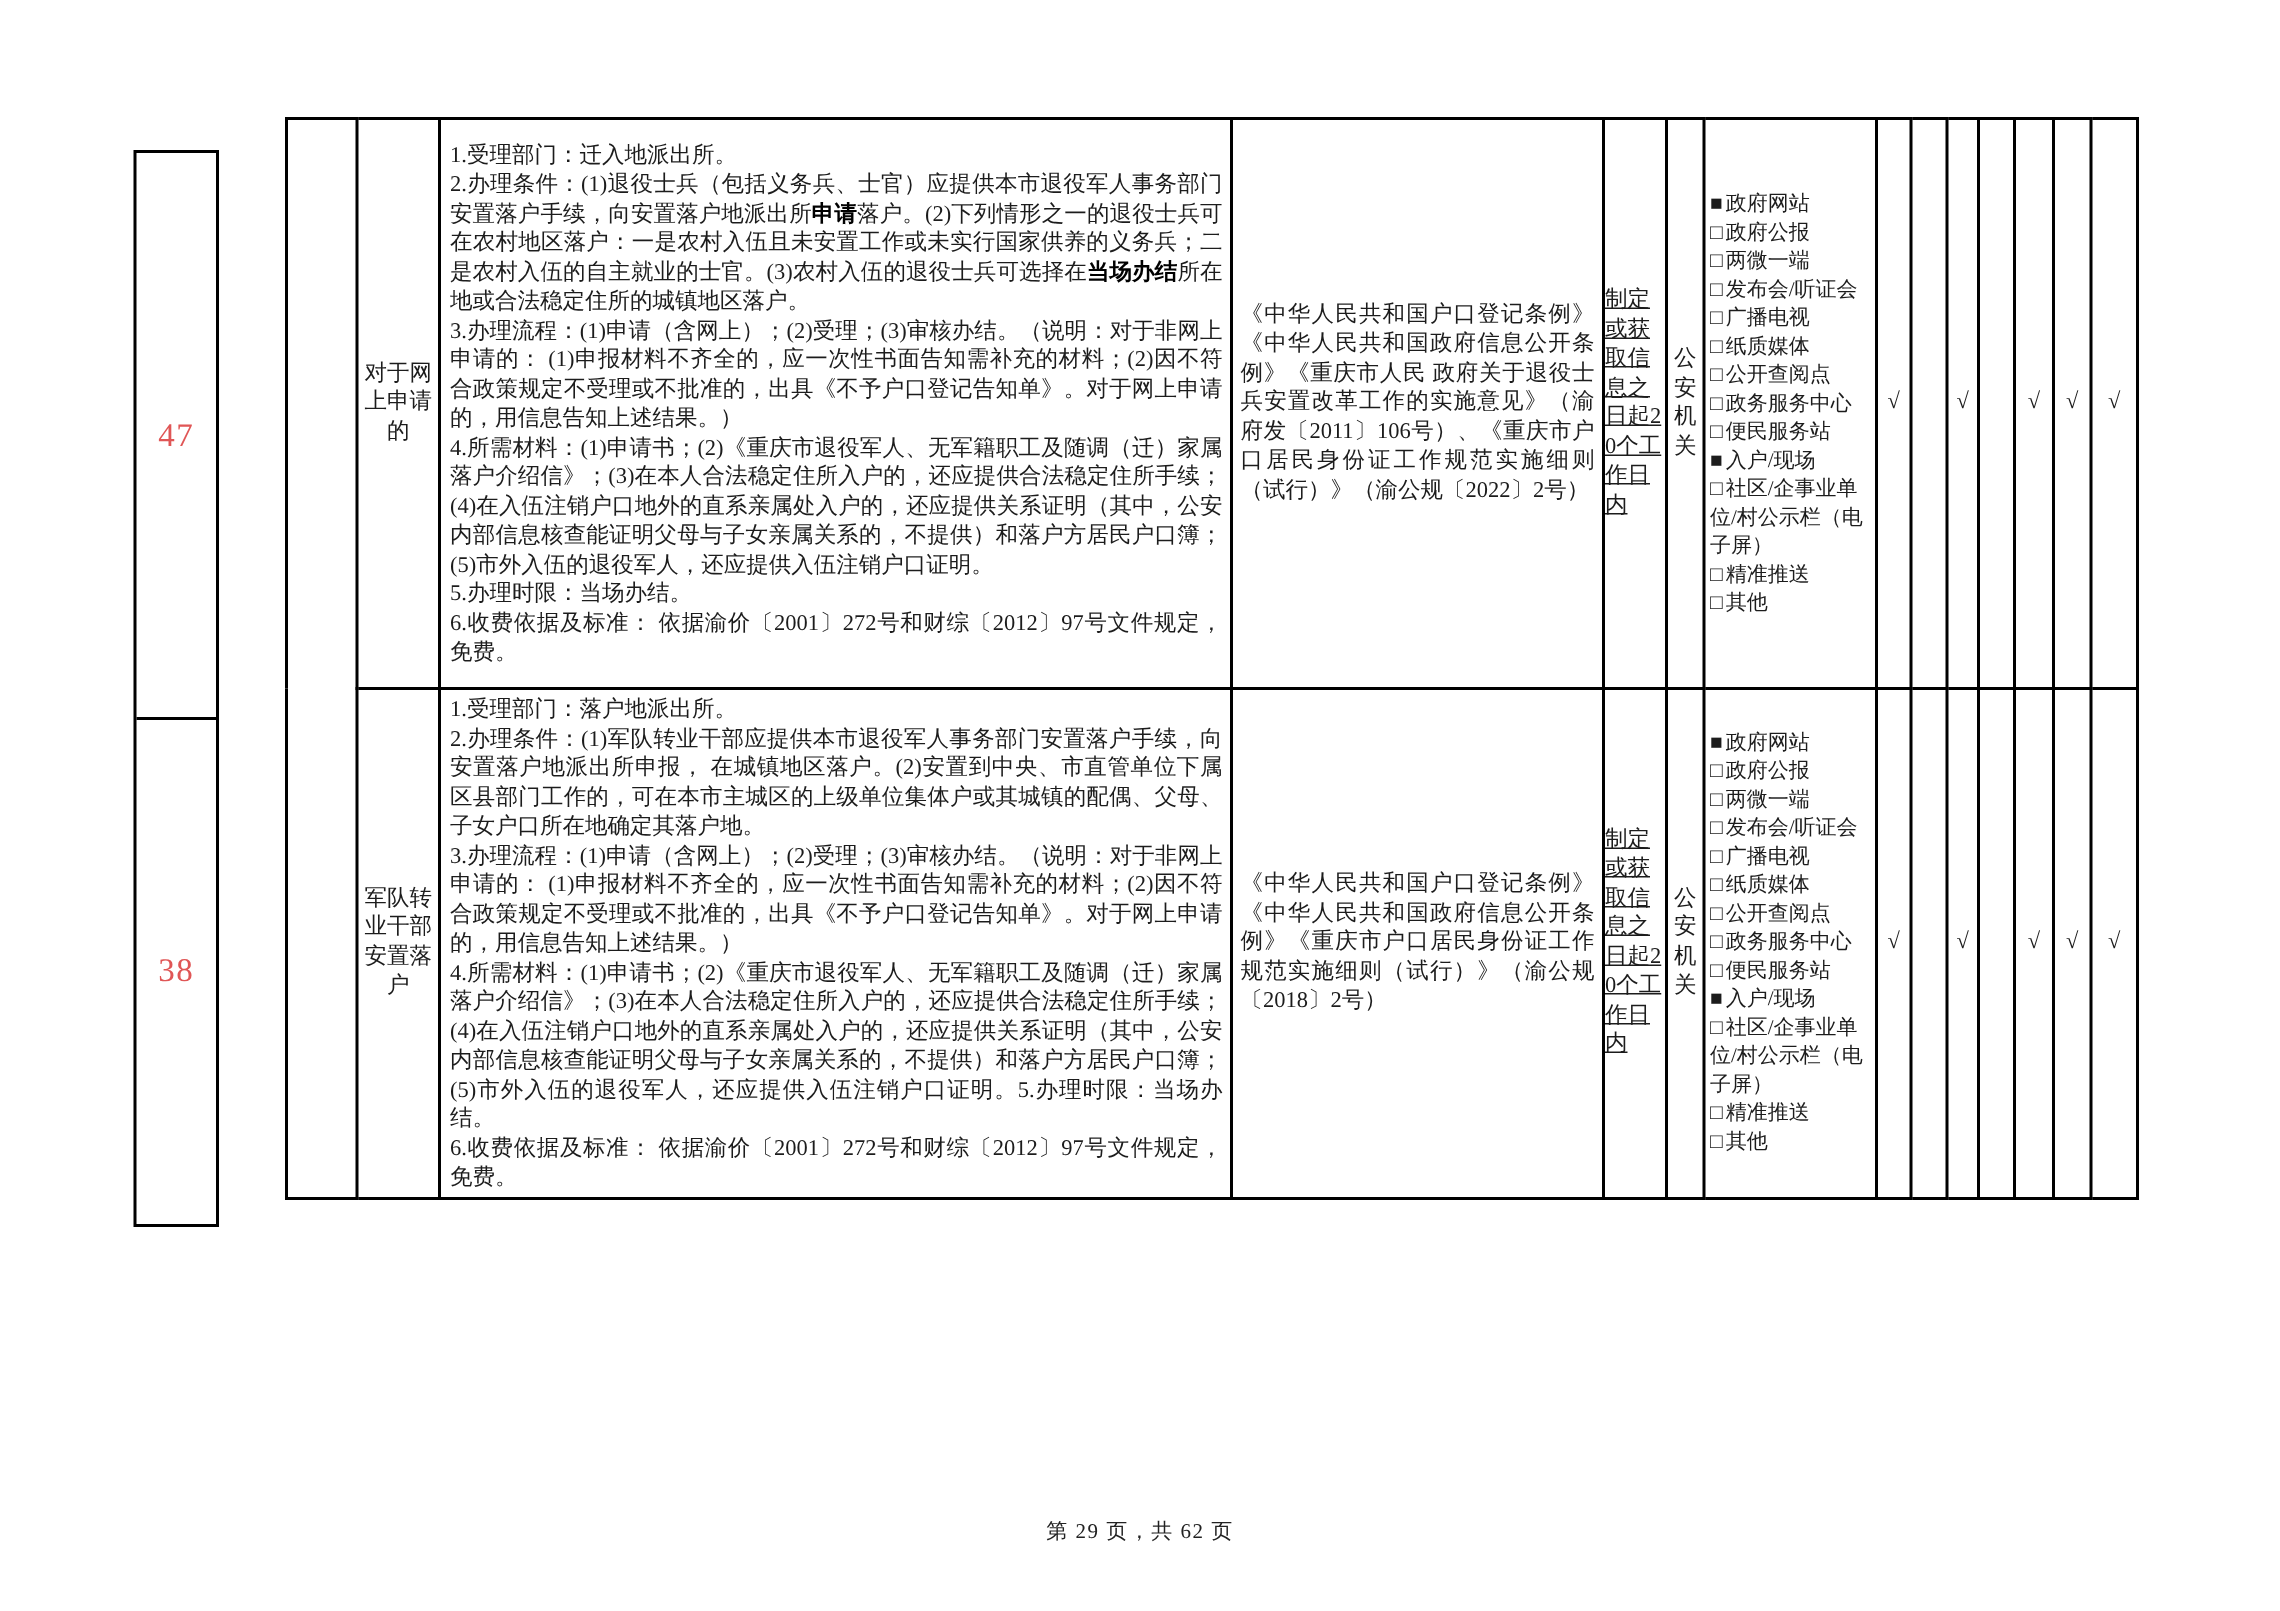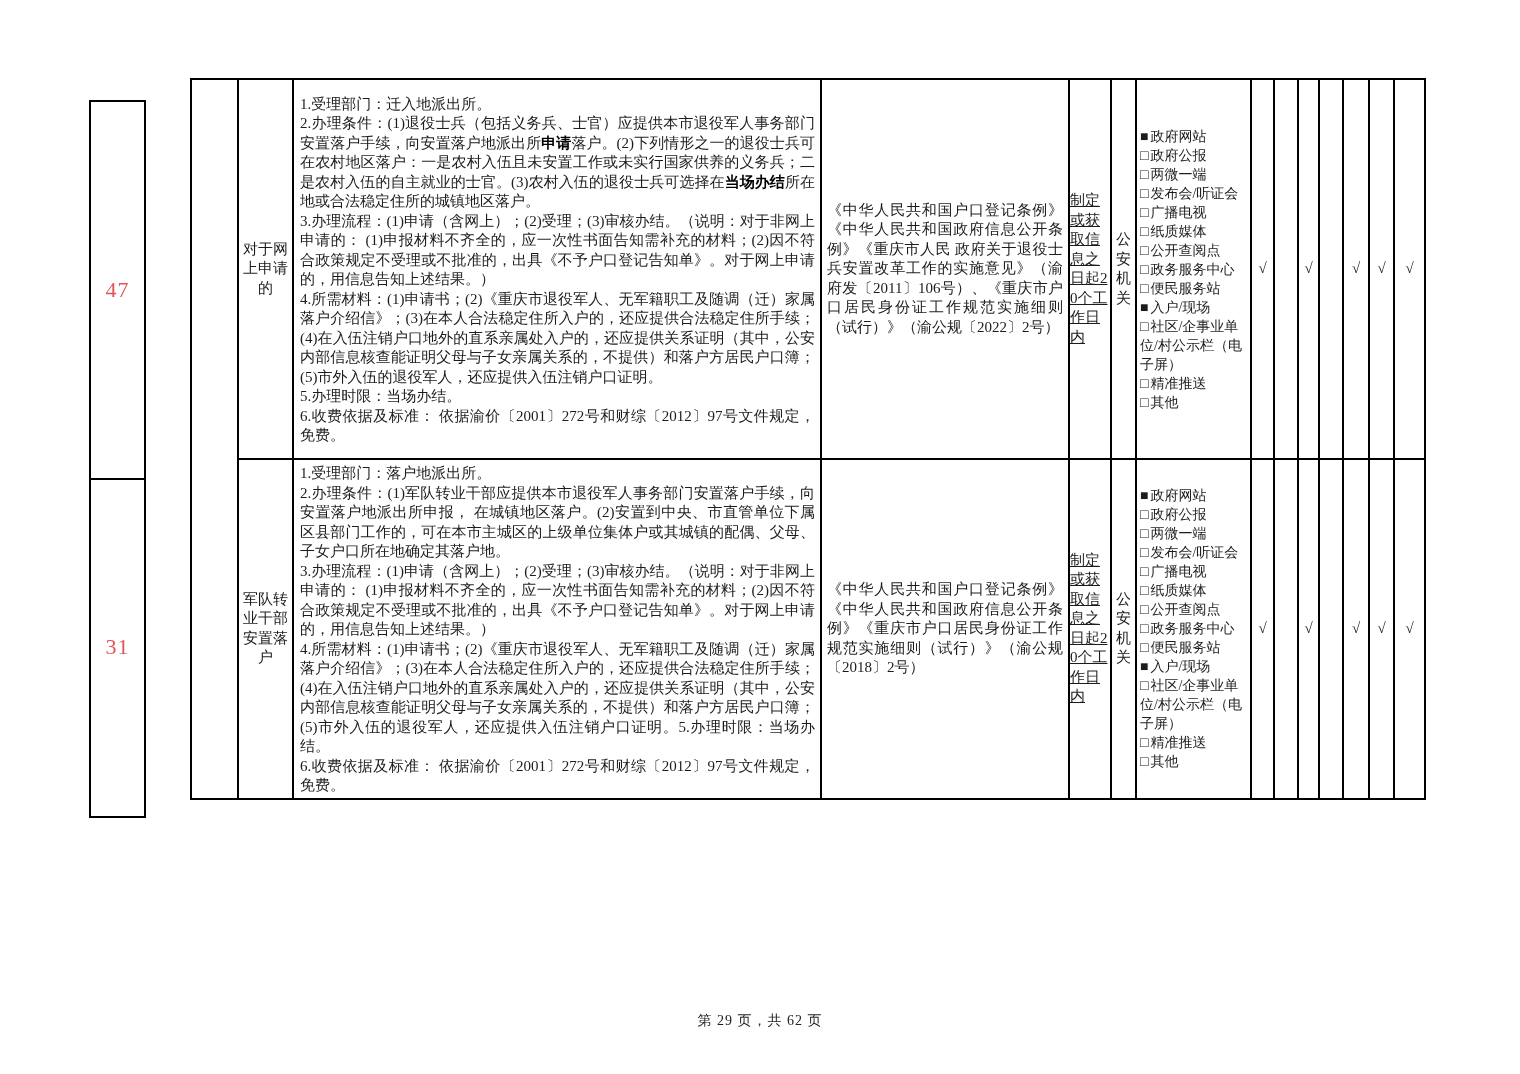--- a/index.html
+++ b/index.html
@@ -50,21 +50,21 @@
   .footer {
     position: absolute; left: 0; top: 1012px; width: 100%;
     text-align: center; font-size: 14px; letter-spacing: 1px; color: #222;
   }
 </style>
 </head>
 <body>
 
 <div class="num-box">
   <div class="num-cell first">47</div>
-  <div class="num-cell second">31</div>
+  <div class="num-cell second">38</div>
 </div>
 
 <table class="main">
   <colgroup>
     <col style="width:47px">
       <col style="width:55px">
       <col style="width:528px">
     <col style="width:248px">
       <col style="width:42px">
       <col style="width:25px">

